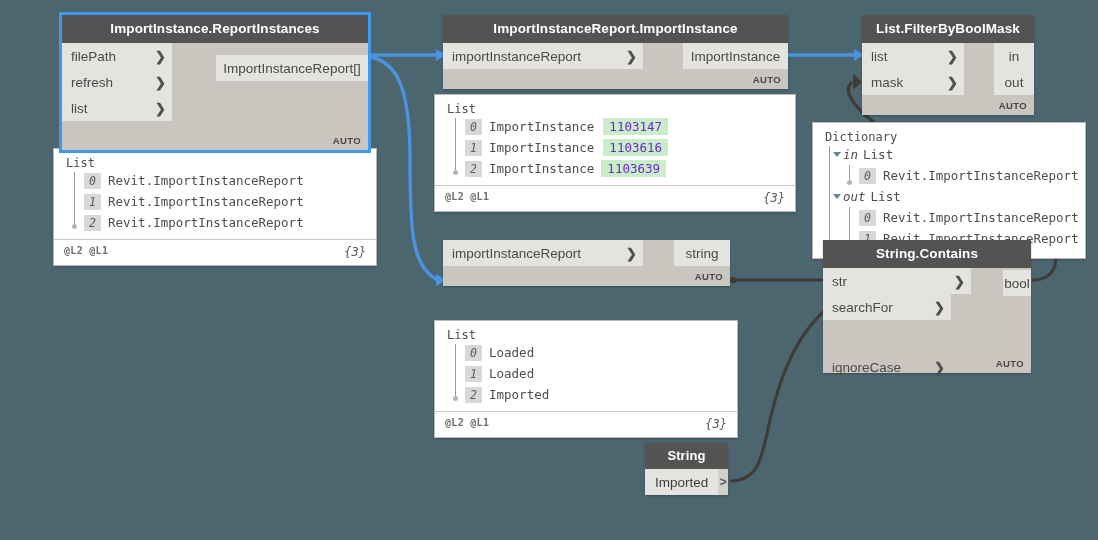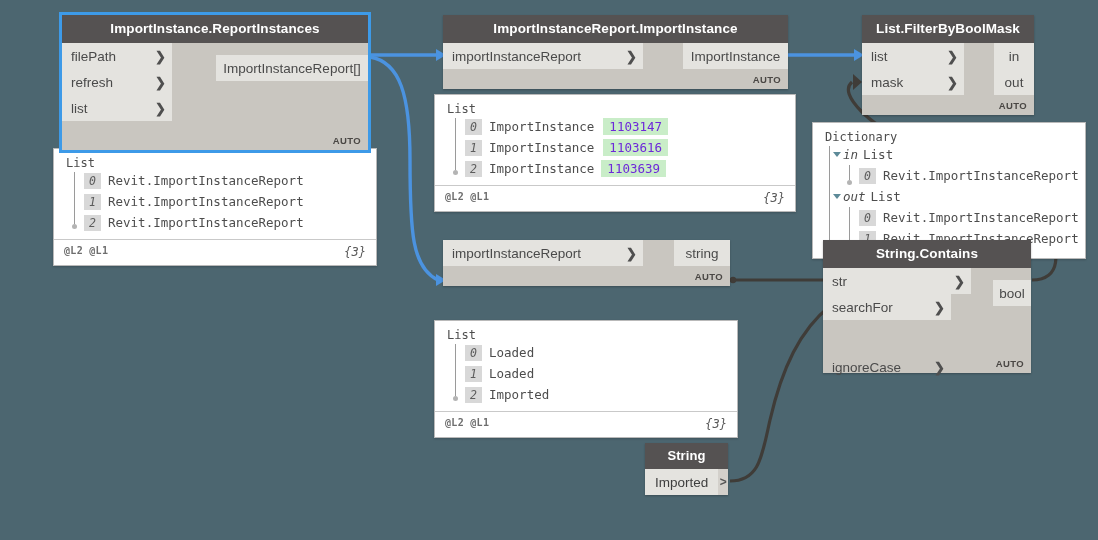--- a/index.html
+++ b/index.html
@@ -349,21 +349,21 @@
     </div>
     <div class="pv-foot">
       <span class="lv">@L2 @L1</span>
       <span class="ct">{3}</span>
     </div>
   </div>
 
   <div class="node" style="left:823px; top:240px; width:208px;">
     <div class="node-header">String.Contains</div>
     <div class="node-body">
-      <div class="out-port" style="top:12px; width:38px;">
+      <div class="out-port" style="top:2px; width:28px;">
         <span>bool</span>
       </div>
       <div class="row">
         <div class="in-port" style="width:148px;">
           <span>str</span>
           <span class="chev">❯</span>
         </div>
       </div>
       <div class="row">
         <div class="in-port" style="width:128px;">

